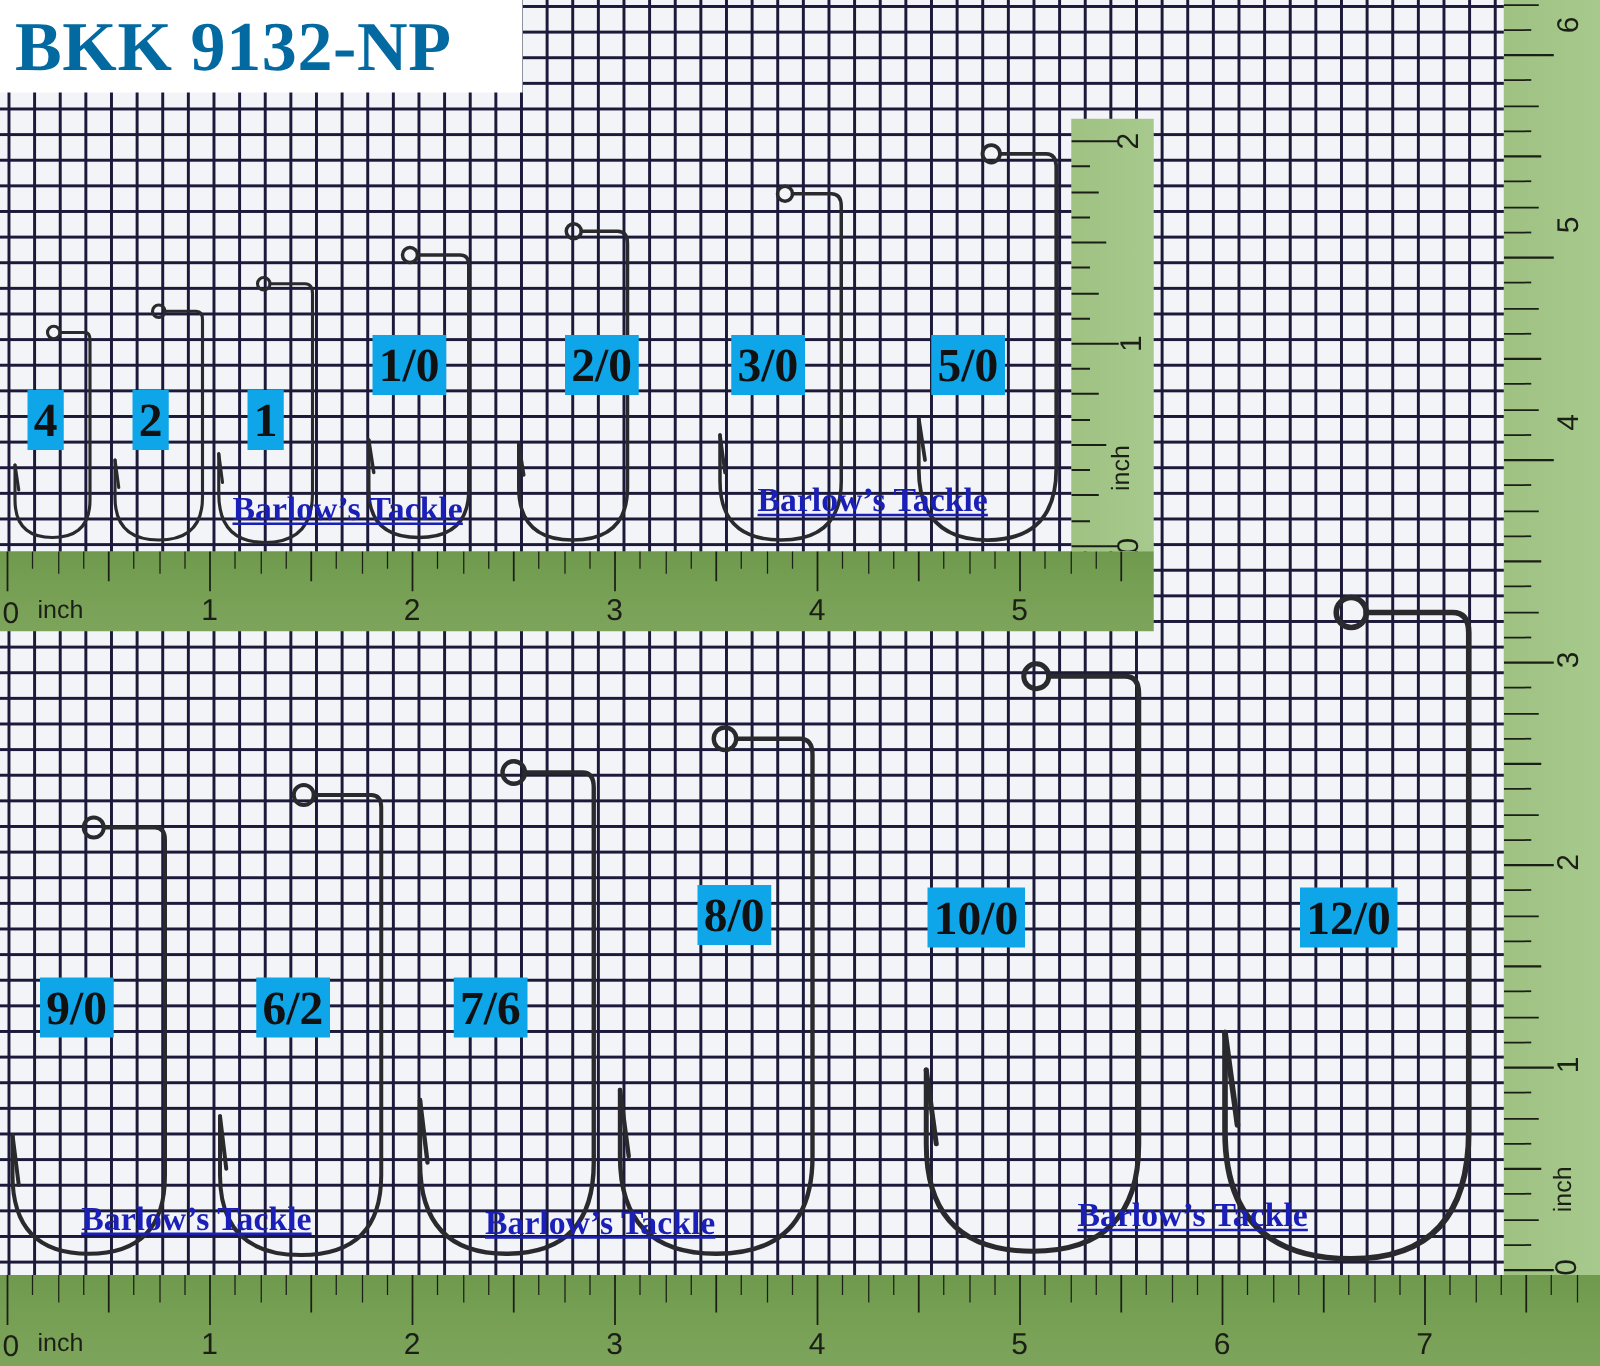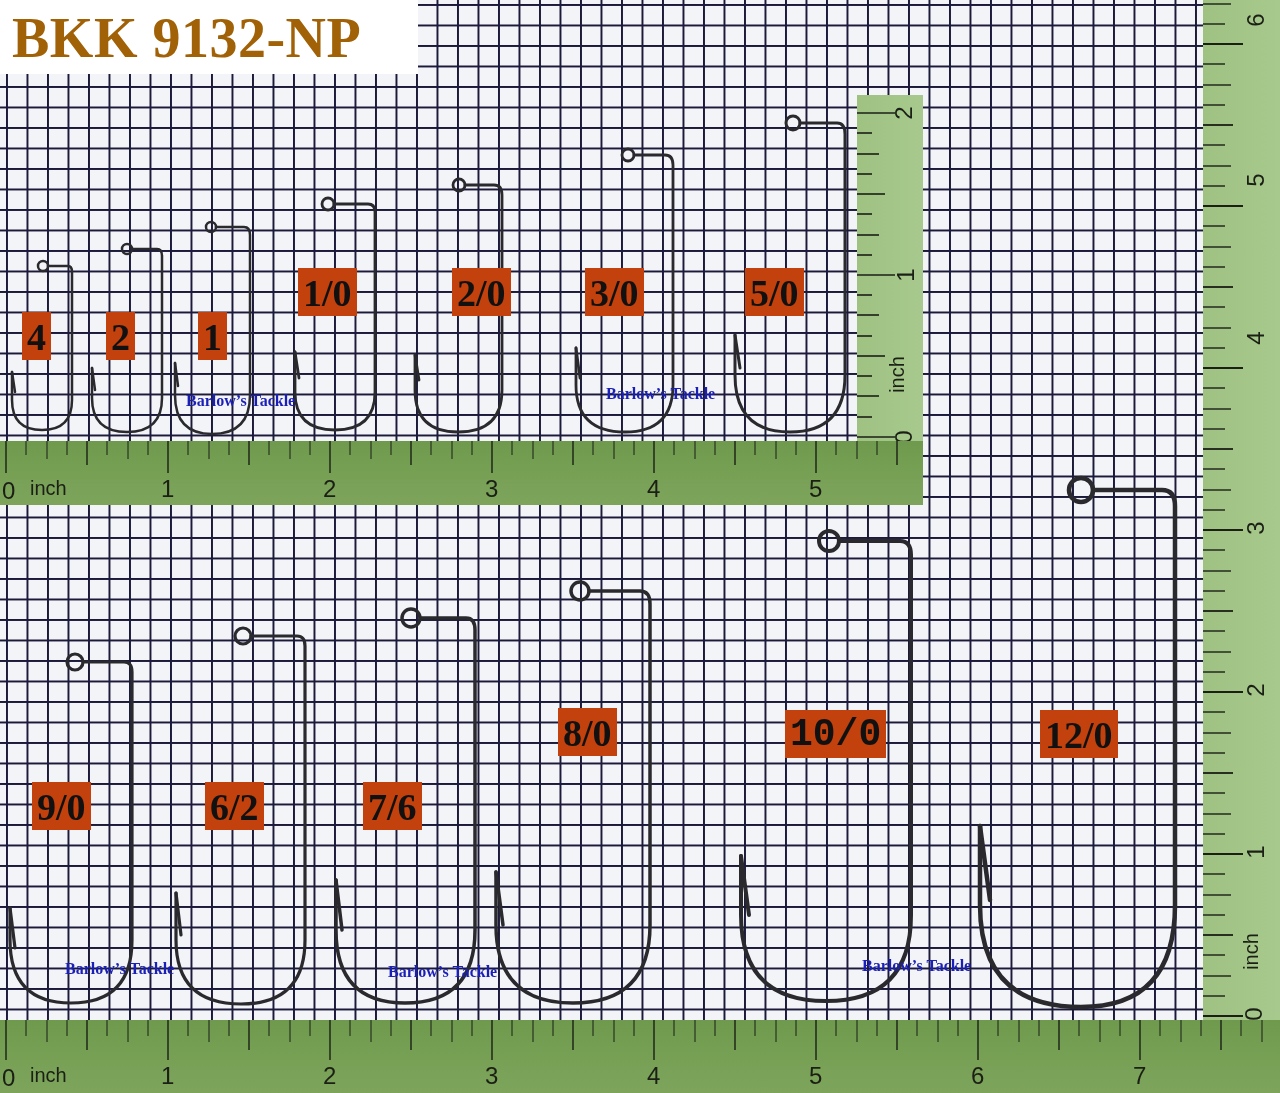--- a/index.html
+++ b/index.html
@@ -11,23 +11,23 @@
       linear-gradient(to right, #1b1a3a 0 2px, transparent 2px),
       linear-gradient(to bottom, #1b1a3a 0 2px, transparent 2px);
     background-size: 20.5px 20.5px;
     background-position: 6px 4px;
   }
   .ruler-h, .ruler-v { position: absolute; overflow: hidden; }
   .ruler-dark { background: linear-gradient(180deg, #6f9a4d, #759f53 40%, #7ea45c); }
   .ruler-light { background: linear-gradient(90deg, #9fc283, #a7c98d); }
   .ruler-label { position: absolute; font-family: "Liberation Sans", sans-serif; color: #1b1f16; font-size: 24px; }
   .title-box { position: absolute; left: 0; top: 0; width: 418px; height: 74px; background: #fff; }
-  .title { position: absolute; left: 12px; top: 6px; font-size: 56px; font-weight: bold; color: #a16207; letter-spacing: 0.5px; white-space: nowrap; }
-  .size-label { position: absolute; background: #c2410c; font-weight: bold; color: #111; font-size: 38px; line-height: 1; padding: 6px 5px 4px 5px; white-space: nowrap; }
-  .watermark { position: absolute; color: #1a1fb8; font-weight: bold; font-size: 16px; white-space: nowrap; }
+  .title { position: absolute; left: 12px; top: 6px; font-size: 56px; font-weight: bold; color: #0369a1; letter-spacing: 0.5px; white-space: nowrap; }
+  .size-label { position: absolute; background: #0ea5e9; font-weight: bold; color: #111; font-size: 38px; line-height: 1; padding: 6px 5px 4px 5px; white-space: nowrap; }
+  .watermark { position: absolute; color: #1a1fb8; font-weight: bold; font-size: 27px; white-space: nowrap; text-decoration: underline; }
   svg.hooks { position: absolute; left: 0; top: 0; }
 </style>
 </head>
 <body>
 
 <div class="grid"></div>
 
 <svg class="hooks" width="1280" height="1093">
   <g fill="none" stroke="#2a2a2e" stroke-linecap="round" stroke-linejoin="round">
 
@@ -120,21 +120,21 @@
 <div class="size-label" style="left:198px; top:312px;">1</div>
 <div class="size-label" style="left:298px; top:268px;">1/0</div>
 <div class="size-label" style="left:418px; top:268px;margin-left:34px;">2/0</div>
 <div class="size-label" style="left:585px; top:268px;">3/0</div>
 <div class="size-label" style="left:745px; top:268px;">5/0</div>
 
 <div class="size-label" style="left:32px; top:782px;">9/0</div>
 <div class="size-label" style="left:205px; top:782px;">6/2</div>
 <div class="size-label" style="left:363px; top:782px;">7/6</div>
 <div class="size-label" style="left:558px; top:708px;">8/0</div>
-<div class="size-label" style="left:785px; top:710px;font-family:Liberation Mono, monospace;">10/0</div>
+<div class="size-label" style="left:742px; top:710px;">10/0</div>
 <div class="size-label" style="left:1040px; top:710px;text-align:center;">12/0</div>
 
 <div class="watermark" style="left:186px; top:392px;">Barlow’s Tackle</div>
 <div class="watermark" style="left:606px; top:385px;">Barlow’s Tackle</div>
 <div class="watermark" style="left:65px; top:960px;">Barlow’s Tackle</div>
 <div class="watermark" style="left:388px; top:963px;">Barlow’s Tackle</div>
 <div class="watermark" style="left:862px; top:957px;">Barlow’s Tackle</div>
 
 <div class="ruler-v ruler-light" style="left:857px; top:95px; width:66px; height:346px;">
   <svg width="66" height="346" style="position:absolute;left:0;top:0;">

